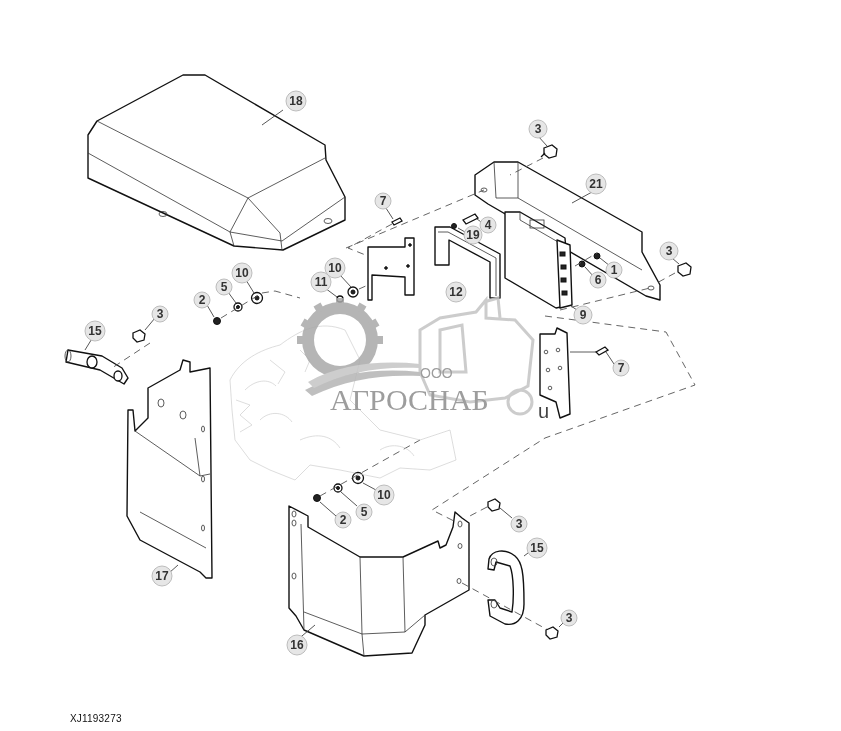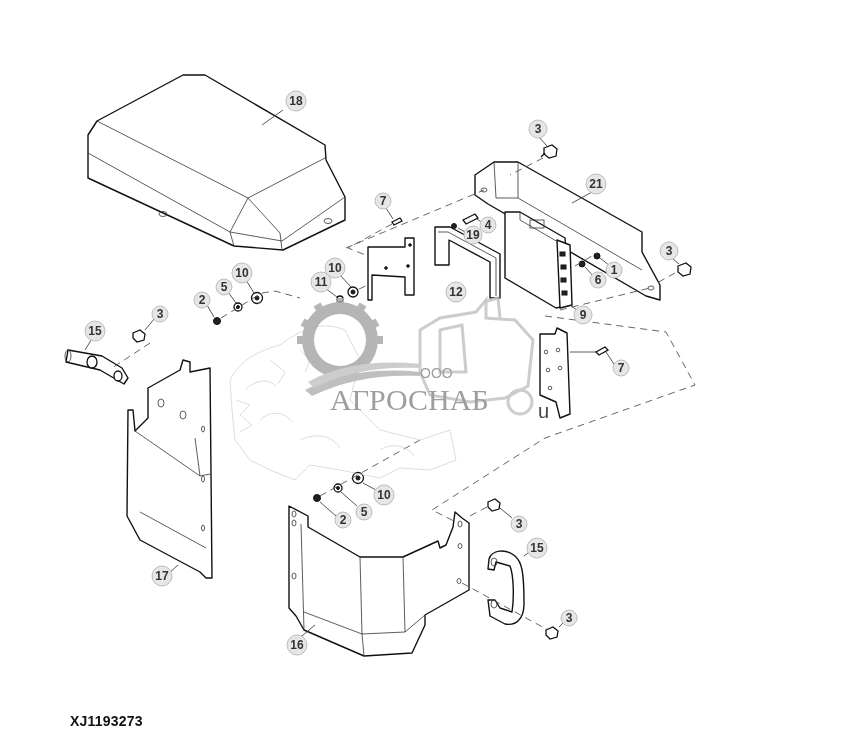--- a/index.html
+++ b/index.html
@@ -13,21 +13,21 @@
   .hw { fill: #ffffff; stroke: #111111; stroke-width: 1.3; }
   .hwdark { fill: #222222; stroke: #111111; stroke-width: 1; }
   .callout-circle { fill: #e6e6e6; stroke: #bdbdbd; stroke-width: 1; }
   .callout-text { font-family: "Liberation Sans", sans-serif; font-weight: bold;
                   font-size: 12px; fill: #333333; text-anchor: middle; dominant-baseline: central; }
   .ghost { fill: none; stroke: #c9c9c9; stroke-width: 0.7; }
   .wm-gear { fill: #a9a9a9; }
   .wm-combine { fill: none; stroke: #c4c4c4; stroke-width: 3; }
   .wm-text { font-family: "Liberation Serif", serif; font-size: 30px; fill: #8c8c8c; }
   .wm-ooo { font-family: "Liberation Sans", sans-serif; font-size: 14px; fill: #8c8c8c; }
-  #figure-id { position: absolute; left: 70px; top: 713px; font-size: 14px; font-weight: bold;
+  #figure-id { position: absolute; left: 70px; top: 713px; font-size: 10px; font-weight: normal;
                color: #111; letter-spacing: 0.2px; font-family: "Liberation Sans", sans-serif; }
 </style>
 </head>
 <body>
 
 <svg id="diagram" viewBox="0 0 841 731" xmlns="http://www.w3.org/2000/svg">
 
   <g>
     <path class="part" d="M183,75 L205,75 L325,145 L326,160 L345,197 L345,220 L283,250 L234,246 L88,178 L88,135 L97,121 Z"></path>
     <path class="thin" d="M97,121 L248,198 L325,158"></path>

